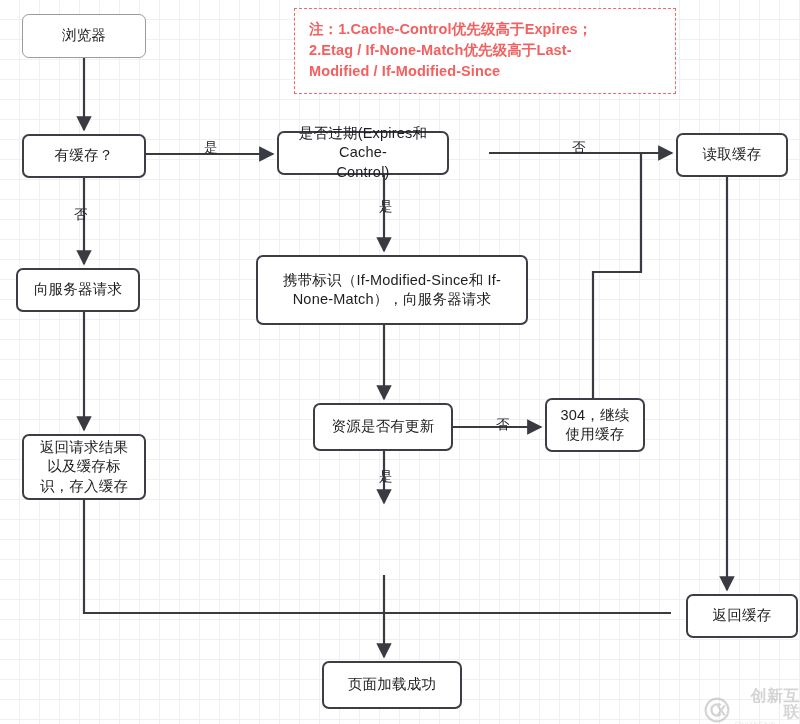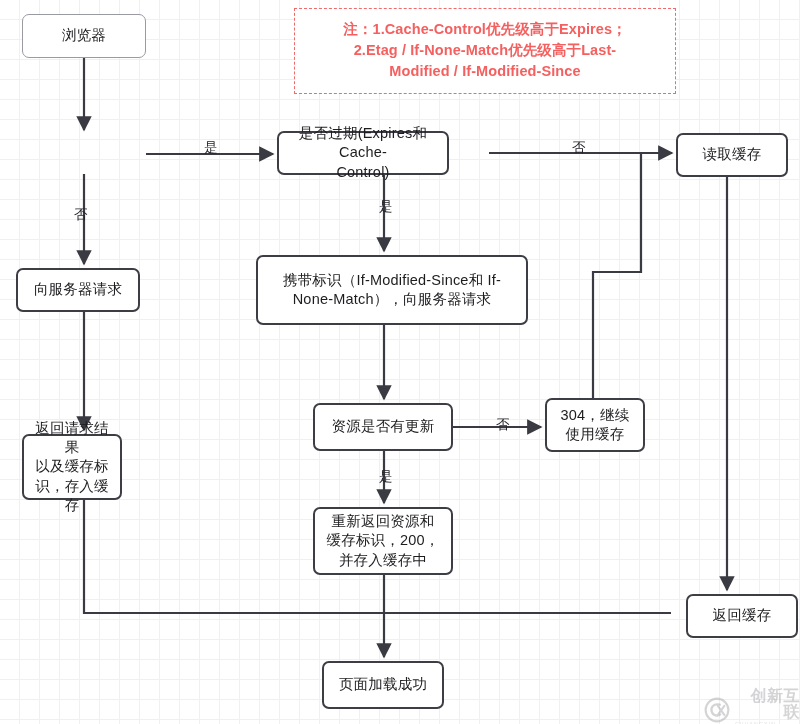--- a/index.html
+++ b/index.html
@@ -65,21 +65,21 @@
   .note {
     position: absolute;
     box-sizing: border-box;
     border: 1.6px dashed #f06a6a;
     background: #ffffff;
     color: #f4605f;
     font-size: 14.5px;
     line-height: 1.45;
     font-weight: bold;
     padding: 10px 14px 10px 14px;
-    text-align: center;
+    text-align: left;
     letter-spacing: 0.1px;
   }
   .note-text {
     display: block;
     white-space: pre-line;
   }
   .watermark {
     position: absolute;
     display: flex;
     align-items: center;
@@ -151,20 +151,23 @@
       <path d="M 593 398 L 593 272 L 641 272 L 641 154"></path>
 
       <path d="M 84 500 L 84 613 L 671 613"></path>
     </g>
   </svg>
 
   <div class="node soft" style="left:22px; top:14px; width:124px; height:44px;">
     <span class="node-label">浏览器</span>
   </div>
 
+  <div class="node" style="left:22px; top:134px; width:124px; height:40px;">
+    <span class="node-label">有缓存？</span>
+  </div>
 
   <div class="node" style="left:277px; top:131px; width:172px; height:44px;">
     <span class="node-label">是否过期(Expires和Cache-
 Control)</span>
   </div>
 
   <div class="node" style="left:676px; top:133px; width:112px; height:42px;">
     <span class="node-label">读取缓存</span>
   </div>
 
@@ -179,37 +182,32 @@
 
   <div class="node" style="left:313px; top:403px; width:140px; height:48px;">
     <span class="node-label">资源是否有更新</span>
   </div>
 
   <div class="node" style="left:545px; top:398px; width:100px; height:54px;">
     <span class="node-label">304，继续
 使用缓存</span>
   </div>
 
-  <div class="node" style="left:22px; top:434px; width:100px; height:66px;">
+  <div class="node" style="left:22px; top:434px; width:124px; height:66px;">
     <span class="node-label">返回请求结果
 以及缓存标
 识，存入缓存</span>
   </div>
 
-  <div class="node" style="left:313px; top:507px; width:140px; height:68px;">
-    <span class="node-label">重新返回资源和
-缓存标识，200，
-并存入缓存中</span>
-  </div>
 
   <div class="node" style="left:671px; top:594px; width:112px; height:40px;margin-left:15px;">
     <span class="node-label">返回缓存</span>
   </div>
 
-  <div class="node" style="left:322px; top:661px; width:122px; height:48px;">
+  <div class="node" style="left:322px; top:661px; width:140px; height:48px;">
     <span class="node-label">页面加载成功</span>
   </div>
 
   <span class="edge-label" style="left:204px; top:141px;">是</span>
   <span class="edge-label" style="left:74px; top:208px;">否</span>
   <span class="edge-label" style="left:572px; top:141px;">否</span>
   <span class="edge-label" style="left:379px; top:200px;">是</span>
   <span class="edge-label" style="left:496px; top:418px;">否</span>
   <span class="edge-label" style="left:379px; top:470px;">是</span>
 

